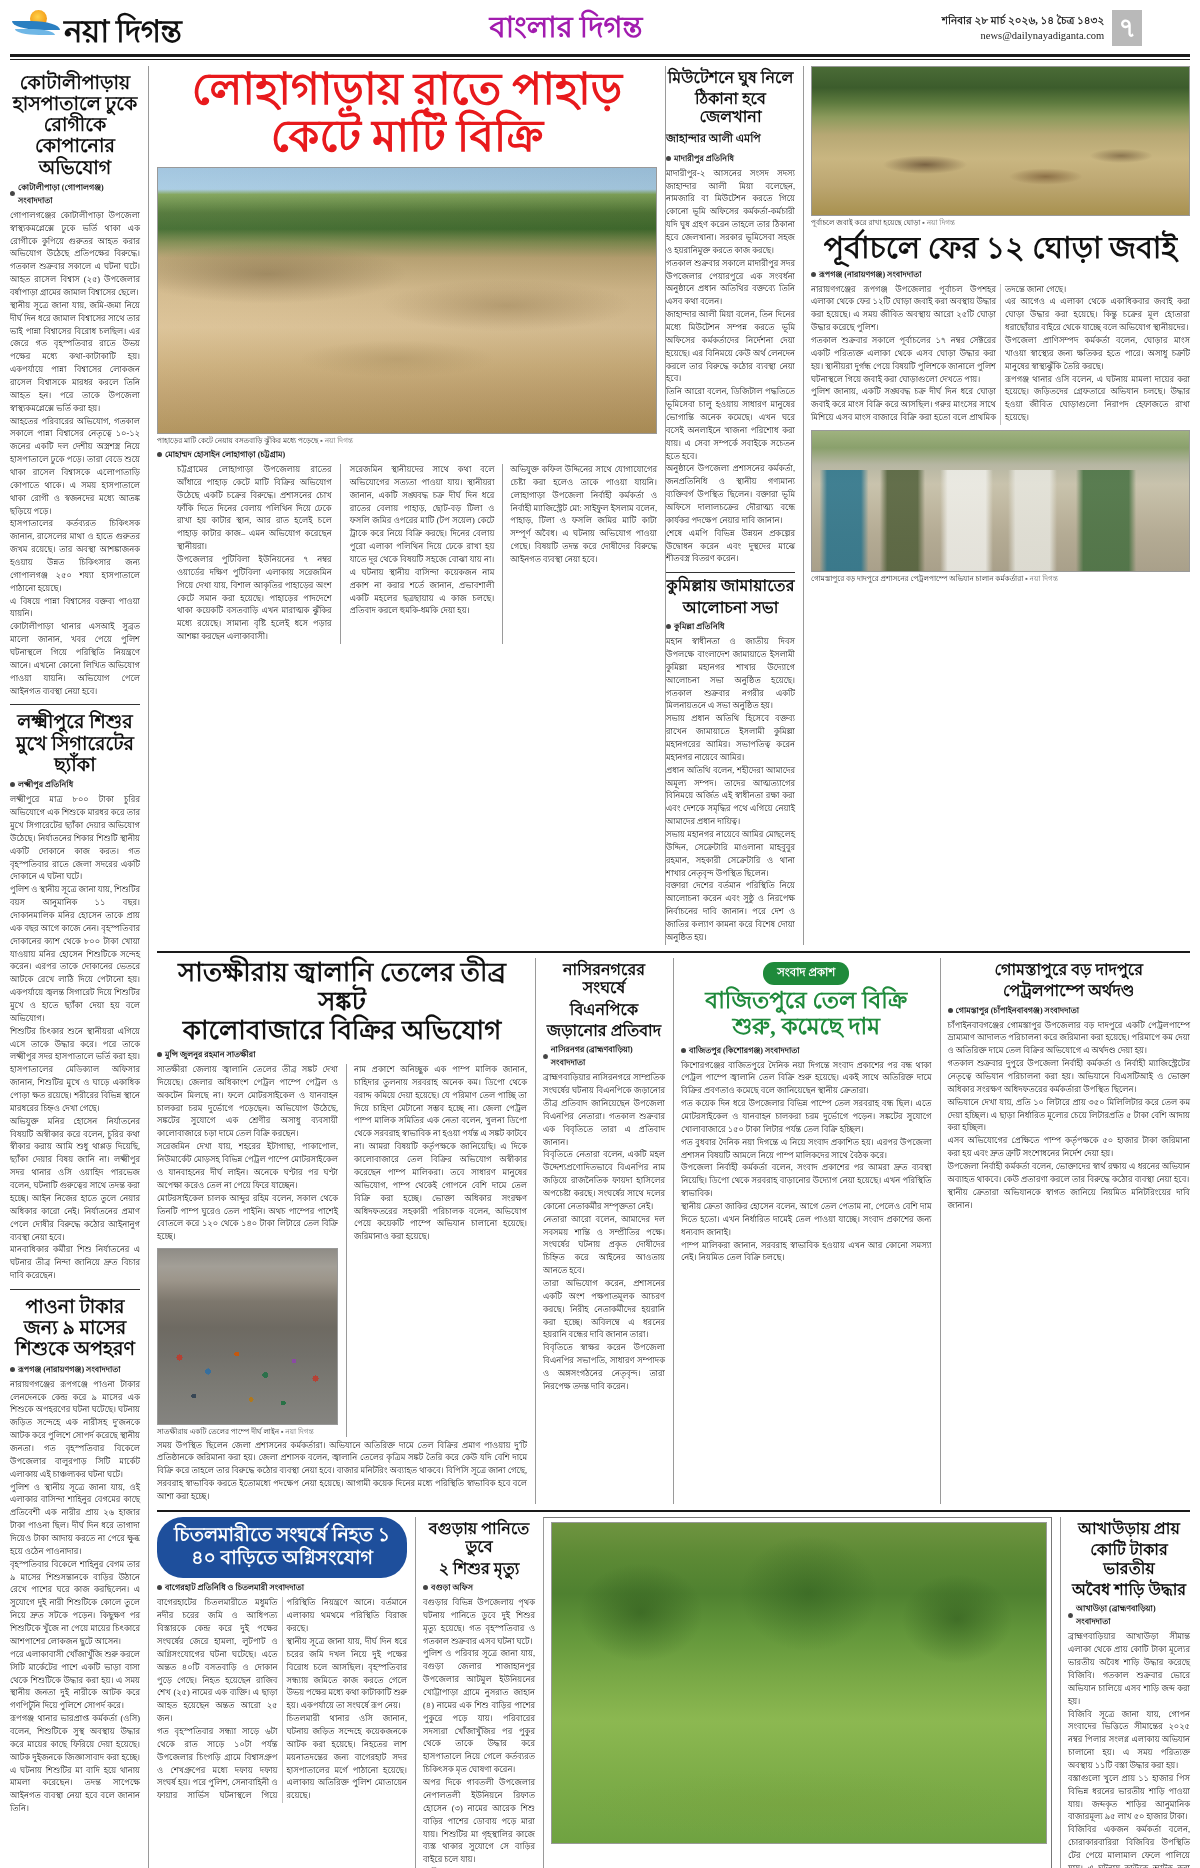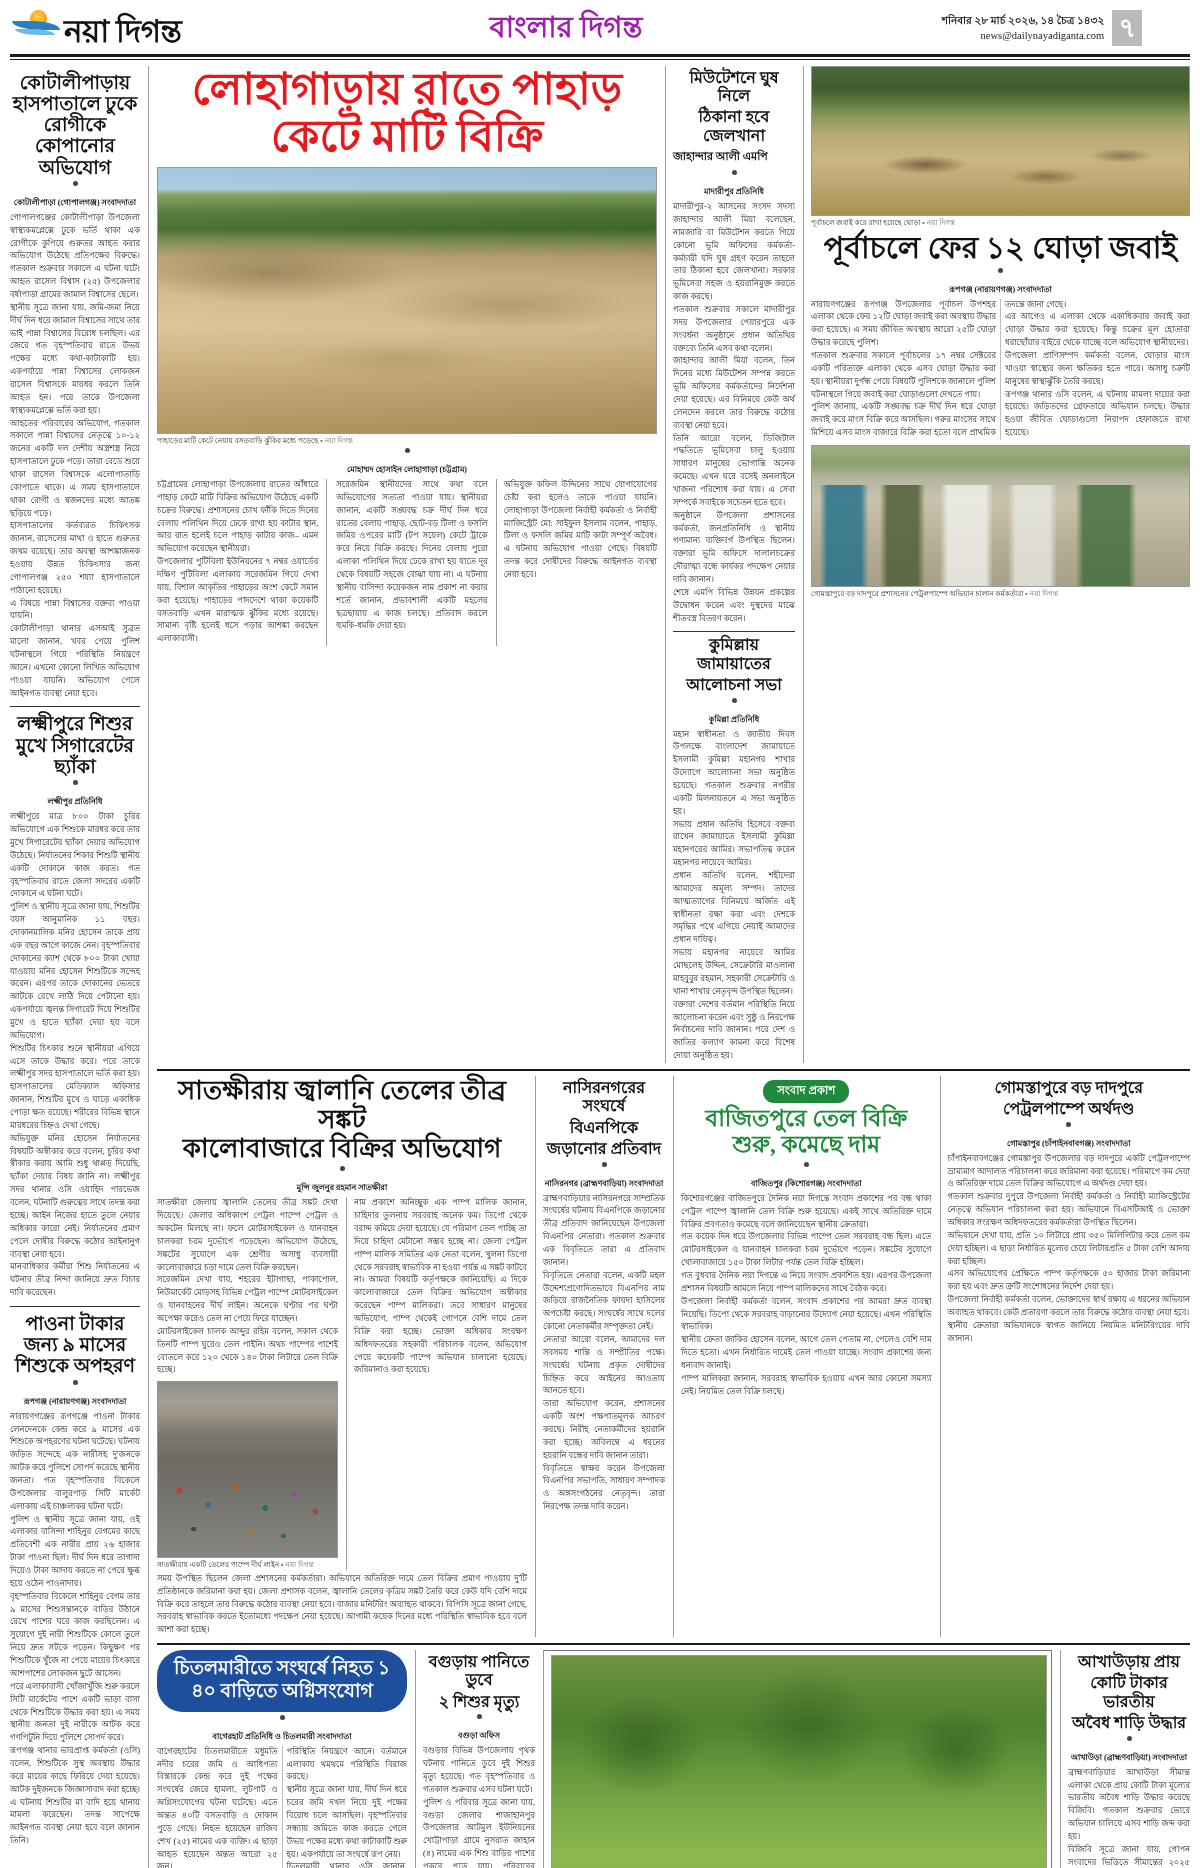--- a/index.html
+++ b/index.html
@@ -67,21 +67,21 @@
     font-family:"Liberation Serif", serif;
   }
   .rule-thick { height:3px; background:#1a1a1a; margin:2px 10px 0 10px; }
   .rule-thin  { height:1px; background:#1a1a1a; margin:1.5px 10px 0 10px; }
   .body-text {
     font-size: 8.3px; line-height: 1.55; text-align: justify;
     color:#161616; hyphens:auto;
   }
   .byline {
     font-size: 8px; font-weight:700; margin: 3px 0 3px 0;
-    display:flex; align-items:center; gap:10px;flex-direction:column;
+    display:flex; align-items:center; gap:3px;
   }
   .byline .bullet {
     width:5px;height:5px;border-radius:50%;background:#444;display:inline-block;
   }
   .hl { font-weight:700; line-height:1.12; text-align:center; color:#111; }
   .hl-1c { font-size:19px; margin: 6px 0 2px; }
   .hl-big { font-size:30px; }
   .hl-red { color:#e8191c; font-size:44px; line-height:1.08; text-align:center; font-weight:700; }
   .hr-dash { border-top:1px solid #333; margin:6px 0 4px; }
   .cap {
@@ -308,34 +308,34 @@
           <div class="cap">
             <span>পাহাড়ের মাটি কেটে নেয়ায় বসতবাড়ি ঝুঁকির মধ্যে পড়েছে</span>
             <span class="src"> ▪ <span>নয়া দিগন্ত</span></span>
           </div>
 
           <div class="byline">
             <span class="bullet"></span>
             <span>মোহাম্মদ হোসাইন লোহাগাড়া (চট্টগ্রাম)</span>
           </div>
 
-          <div style="display:grid; grid-template-columns:1fr 1fr 1fr; gap:8px;">
+          <div style="display:grid; grid-template-columns:1fr 1fr 1fr; gap:8px;margin-left:20px;">
             <div class="body-text" style="white-space:pre-line">চট্টগ্রামের লোহাগাড়া উপজেলায় রাতের আঁধারে পাহাড় কেটে মাটি বিক্রির অভিযোগ উঠেছে একটি চক্রের বিরুদ্ধে। প্রশাসনের চোখ ফাঁকি দিতে দিনের বেলায় পলিথিন দিয়ে ঢেকে রাখা হয় কাটার স্থান, আর রাত হলেই চলে পাহাড় কাটার কাজ– এমন অভিযোগ করেছেন স্থানীয়রা।
 উপজেলার পুটিবিলা ইউনিয়নের ৭ নম্বর ওয়ার্ডের দক্ষিণ পুটিবিলা এলাকায় সরেজমিন গিয়ে দেখা যায়, বিশাল আকৃতির পাহাড়ের অংশ কেটে সমান করা হয়েছে। পাহাড়ের পাদদেশে থাকা কয়েকটি বসতবাড়ি এখন মারাত্মক ঝুঁকির মধ্যে রয়েছে। সামান্য বৃষ্টি হলেই ধসে পড়ার আশঙ্কা করছেন এলাকাবাসী।</div>
             <div class="body-text vline" style="padding-left:9px">সরেজমিন স্থানীয়দের সাথে কথা বলে অভিযোগের সত্যতা পাওয়া যায়।
 স্থানীয়রা জানান, একটি সঙ্ঘবদ্ধ চক্র দীর্ঘ দিন ধরে রাতের বেলায় পাহাড়, ছোট-বড় টিলা ও ফসলি জমির ওপরের মাটি (টপ সয়েল) কেটে ট্রাকে করে নিয়ে বিক্রি করছে। দিনের বেলায় পুরো এলাকা পলিথিন দিয়ে ঢেকে রাখা হয় যাতে দূর থেকে বিষয়টি সহজে বোঝা যায় না।
 এ ঘটনায় স্থানীয় বাসিন্দা কয়েকজন নাম প্রকাশ না করার শর্তে জানান, প্রভাবশালী একটি মহলের ছত্রছায়ায় এ কাজ চলছে। প্রতিবাদ করলে হুমকি-ধমকি দেয়া হয়।</div>
             <div class="body-text vline" style="padding-left:7px">অভিযুক্ত কফিল উদ্দিনের সাথে যোগাযোগের চেষ্টা করা হলেও তাকে পাওয়া যায়নি।
 লোহাগাড়া উপজেলা নির্বাহী কর্মকর্তা ও নির্বাহী ম্যাজিস্ট্রেট মো: সাইফুল ইসলাম বলেন, পাহাড়, টিলা ও ফসলি জমির মাটি কাটা সম্পূর্ণ অবৈধ। এ ঘটনায় অভিযোগ পাওয়া গেছে। বিষয়টি তদন্ত করে দোষীদের বিরুদ্ধে আইনগত ব্যবস্থা নেয়া হবে।</div>
           </div>
         </div>
 
         <div style="display:grid; grid-template-columns: 130px 1fr; gap:8px;">
 
-          <div class="vline" style="padding-left:7px">
+          <div class="vline" style="padding-left:0">
             <div class="mini-head">মিউটেশনে ঘুষ নিলে</div>
             <div class="mini-head">ঠিকানা হবে জেলখানা</div>
             <div style="text-align:left;font-size:11px;font-weight:700;margin-bottom:3px">জাহান্দার আলী এমপি</div>
             <div class="byline">
               <span class="bullet"></span>
               <span>মাদারীপুর প্রতিনিধি</span>
             </div>
             <div class="body-text" style="white-space:pre-line">মাদারীপুর-২ আসনের সংসদ সদস্য জাহান্দার আলী মিয়া বলেছেন, নামজারি বা মিউটেশন করতে গিয়ে কোনো ভূমি অফিসের কর্মকর্তা-কর্মচারী যদি ঘুষ গ্রহণ করেন তাহলে তার ঠিকানা হবে জেলখানা। সরকার ভূমিসেবা সহজ ও হয়রানিমুক্ত করতে কাজ করছে।
 গতকাল শুক্রবার সকালে মাদারীপুর সদর উপজেলার পেয়ারপুরে এক সংবর্ধনা অনুষ্ঠানে প্রধান অতিথির বক্তব্যে তিনি এসব কথা বলেন।
 জাহান্দার আলী মিয়া বলেন, তিন দিনের মধ্যে মিউটেশন সম্পন্ন করতে ভূমি অফিসের কর্মকর্তাদের নির্দেশনা দেয়া হয়েছে। এর বিনিময়ে কেউ অর্থ লেনদেন করলে তার বিরুদ্ধে কঠোর ব্যবস্থা নেয়া হবে।

